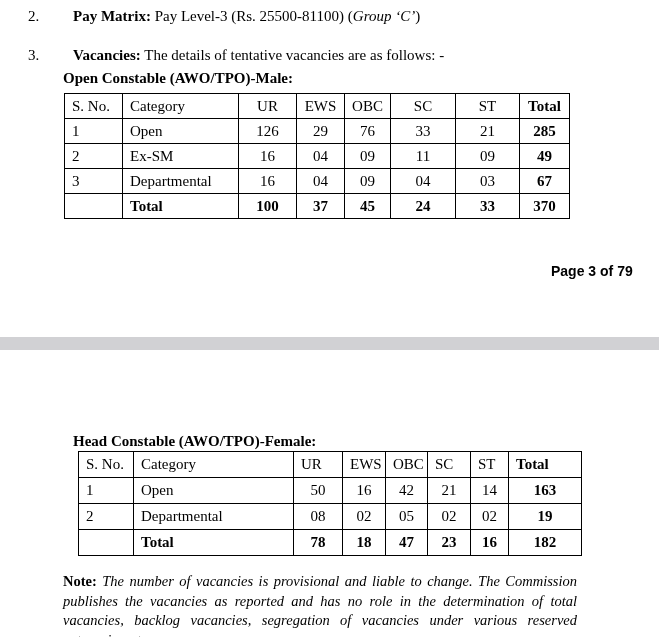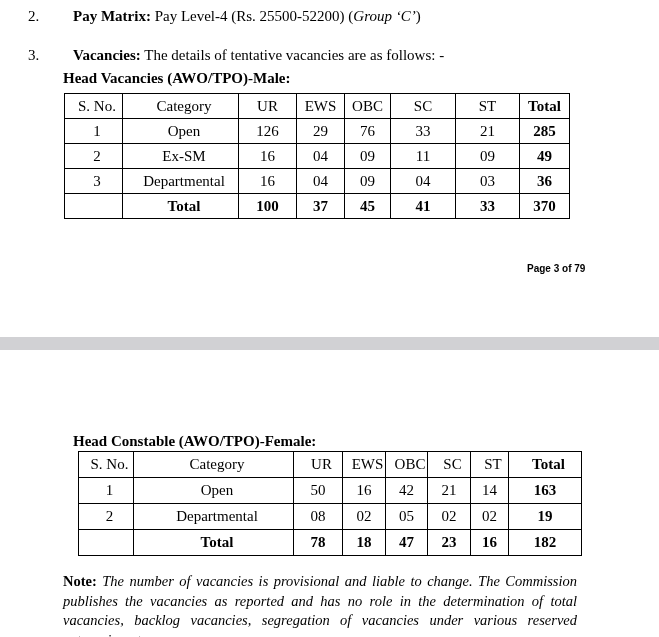--- a/index.html
+++ b/index.html
@@ -40,33 +40,33 @@
     padding: 0;
     vertical-align: middle;
     font-weight: normal;
     overflow: hidden;
     white-space: nowrap;
   }
   table.male { left: 64px; top: 93px; width: 505px; }
   table.male tr { height: 25px; }
   table.female { left: 78px; top: 451px; width: 503px; }
   table.female tr { height: 26px; }
-  .al { text-align: center; padding-left: 7px !important; }
+  .al { text-align: left; padding-left: 7px !important; }
   .ac { text-align: center; }
   .bold { font-weight: bold !important; }
   tr.total-row td { font-weight: bold; }
 
   
   .page-footer {
     position: absolute;
-    left: 527px;
+    left: 551px;
     top: 263px;
     font-family: "Liberation Sans", sans-serif;
     font-weight: bold;
-    font-size: 10px;
+    font-size: 14px;
     white-space: nowrap;
   }
 
   
   .page-gap {
     position: absolute;
     left: 0;
     top: 337px;
     width: 659px;
     height: 13px;
@@ -83,29 +83,29 @@
     line-height: 19.5px;
     text-align: justify;
   }
   .note i { font-style: italic; }
 </style>
 </head>
 <body>
 
 <div class="para" style="top:8px">
   <span class="num">2.</span>
-  <span class="content"><b class="u">Pay Matrix</b><b>:</b><span> Pay Level-4 (Rs. 25500-52200) (</span><i>Group ‘C’</i><span>)</span></span>
+  <span class="content"><b class="u">Pay Matrix</b><b>:</b><span> Pay Level-3 (Rs. 25500-81100) (</span><i>Group ‘C’</i><span>)</span></span>
 </div>
 
 <div class="para" style="top:47px">
   <span class="num">3.</span>
   <span class="content"><b>Vacancies:</b><span> The details of tentative vacancies are as follows: -</span></span>
 </div>
 
-<div class="heading" style="left:63px; top:70px"><span class="u">Head Vacancies (AWO/TPO)-Male</span><span>:</span></div>
+<div class="heading" style="left:63px; top:70px"><span class="u">Open Constable (AWO/TPO)-Male</span><span>:</span></div>
 
 <table class="vtable male">
   <colgroup>
     <col style="width:58px">
       <col style="width:116px">
       <col style="width:58px">
       <col style="width:48px">
     <col style="width:46px">
       <col style="width:65px">
       <col style="width:64px">
@@ -145,29 +145,29 @@
       <td class="ac bold">49</td>
     </tr>
     <tr>
       <td class="al">3</td>
       <td class="al">Departmental</td>
       <td class="ac">16</td>
       <td class="ac">04</td>
       <td class="ac">09</td>
       <td class="ac">04</td>
       <td class="ac">03</td>
-      <td class="ac bold">36</td>
+      <td class="ac bold">67</td>
     </tr>
     <tr class="total-row">
       <td class="al"></td>
       <td class="al">Total</td>
       <td class="ac">100</td>
       <td class="ac">37</td>
       <td class="ac">45</td>
-      <td class="ac">41</td>
+      <td class="ac">24</td>
       <td class="ac">33</td>
       <td class="ac">370</td>
     </tr>
   </tbody>
 </table>
 
 <div class="page-footer">Page 3 of 79</div>
 
 <div class="page-gap"></div>
 

